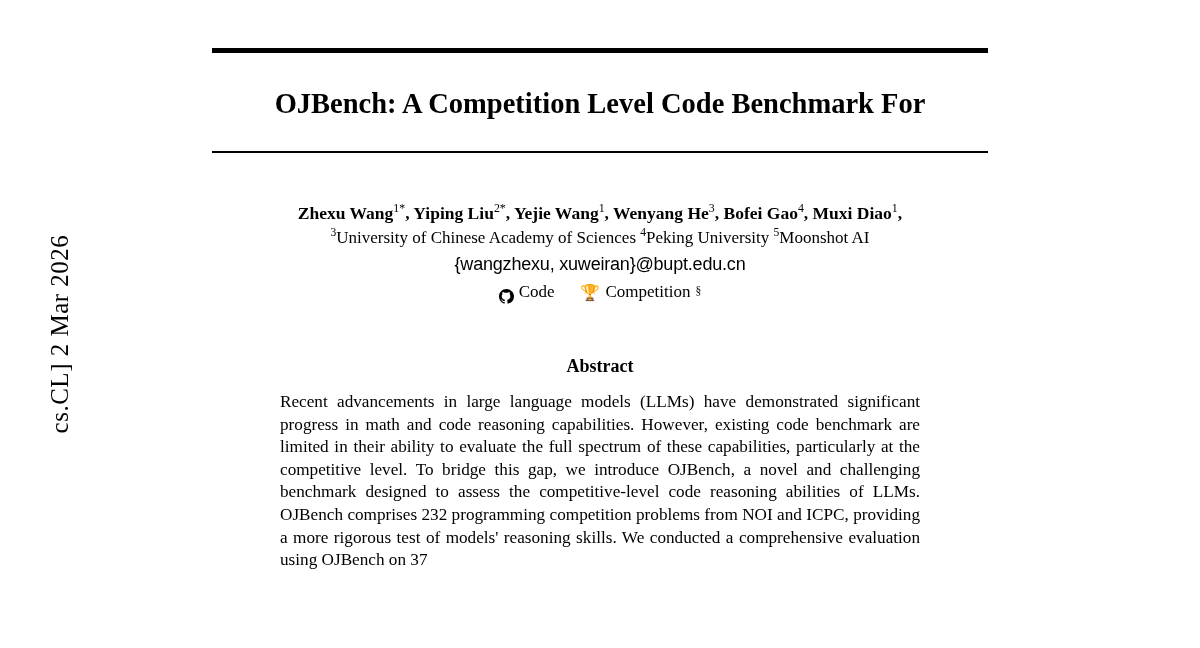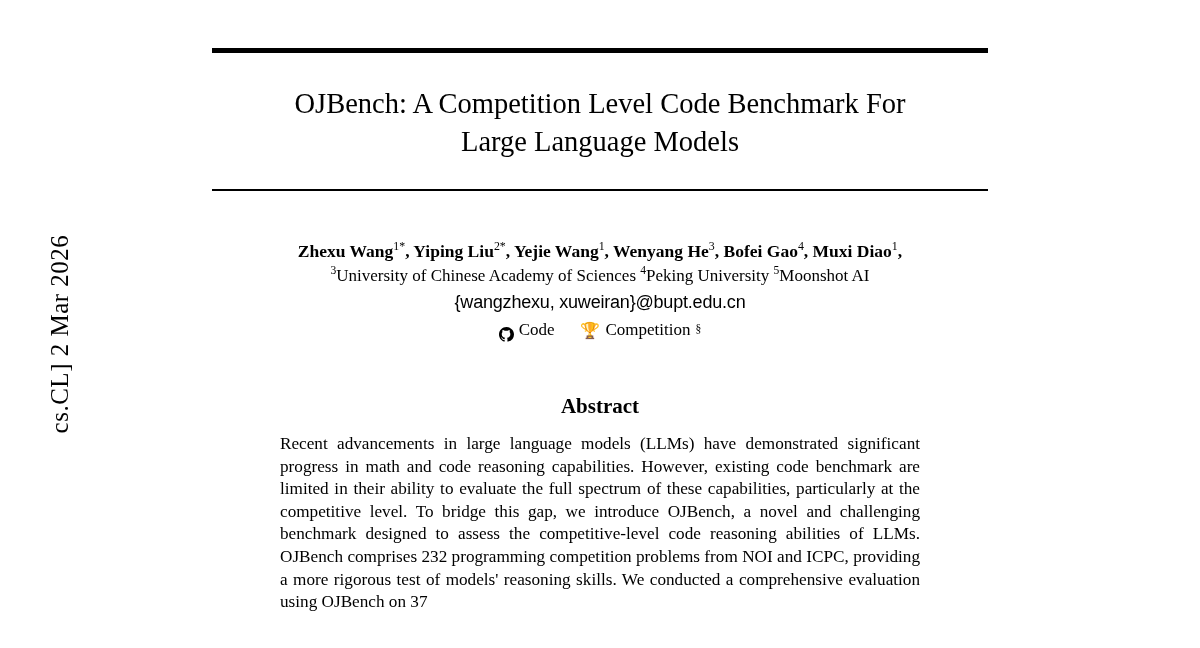--- a/index.html
+++ b/index.html
@@ -56,21 +56,21 @@
 
   .rule-top {
     margin-top: 48px;
     height: 5px;
     background: #000;
     width: 776px;
   }
 
   h1.title {
     font-family: "Liberation Serif", serif;
-    font-weight: normal;
+    font-weight: bold;
     font-size: 28.5px;
     line-height: 38px;
     text-align: center;
     margin: 32px 0 0 0;
     padding: 0 10px;
   }
   h1.title .line2 { display: block; }
 
   .rule-bottom {
     margin-top: 28px;
@@ -131,21 +131,21 @@
     display: inline-block;
     font-size: 16px;
     color: #e8920a;
     position: relative;
     top: 1px;
   }
 
   h2.abstract-head {
     text-align: center;
     font-weight: bold;
-    font-size: 21px;
+    font-size: 18px;
     margin: 52px 0 0 0;
   }
 
   .abstract-body {
     margin: 14px auto 0 auto;
     width: 640px;
     font-size: 17.2px;
     line-height: 22.6px;
     text-align: justify;
     text-justify: inter-word;
@@ -160,21 +160,20 @@
   <div class="arxiv-stamp">
     <div class="vtext">cs.CL]  2 Mar 2026</div>
   </div>
 
   <div class="col">
 
     <div class="rule-top"></div>
 
     <h1 class="title">
       <span>OJBench: A Competition Level Code Benchmark For</span>
-      <span class="line2">Large Language Models</span>
     </h1>
 
     <div class="rule-bottom"></div>
 
     <div class="authors">
       <div class="names">
         <b>Zhexu Wang</b><sup>1</sup><sup>*</sup><b>, Yiping Liu</b><sup>2</sup><sup>*</sup><b>, Yejie Wang</b><sup>1</sup><b>, Wenyang He</b><sup>3</sup><b>, Bofei Gao</b><sup>4</sup><b>, Muxi Diao</b><sup>1</sup><b>,</b>
       </div>
       <div class="affil">
         <sup>3</sup>University of Chinese Academy of Sciences <sup>4</sup>Peking University <sup>5</sup>Moonshot AI

